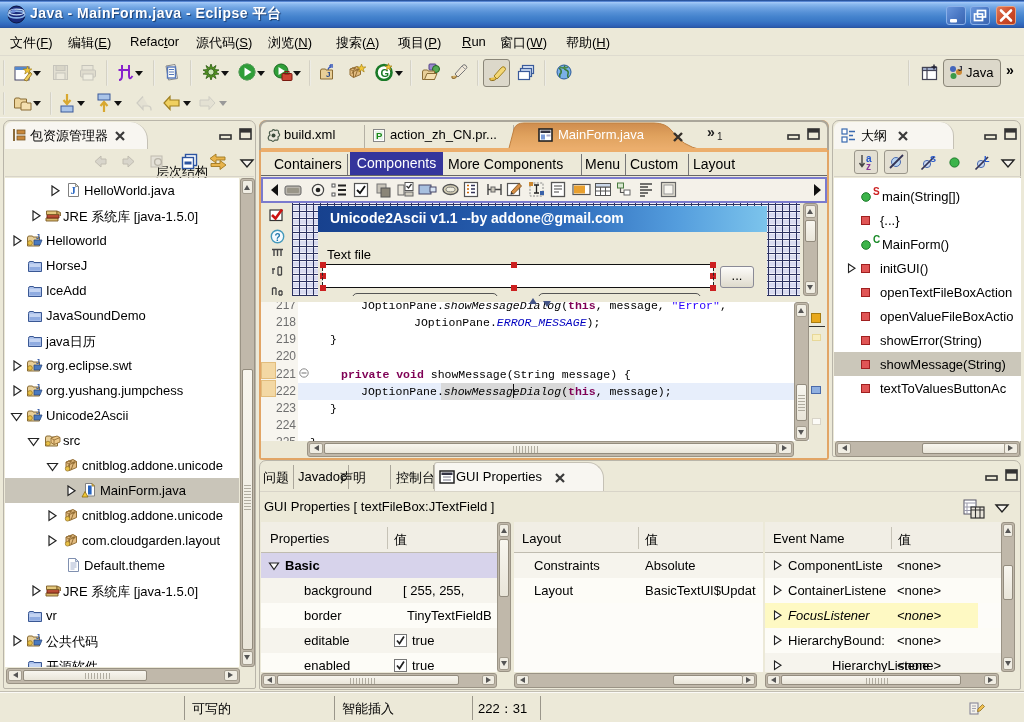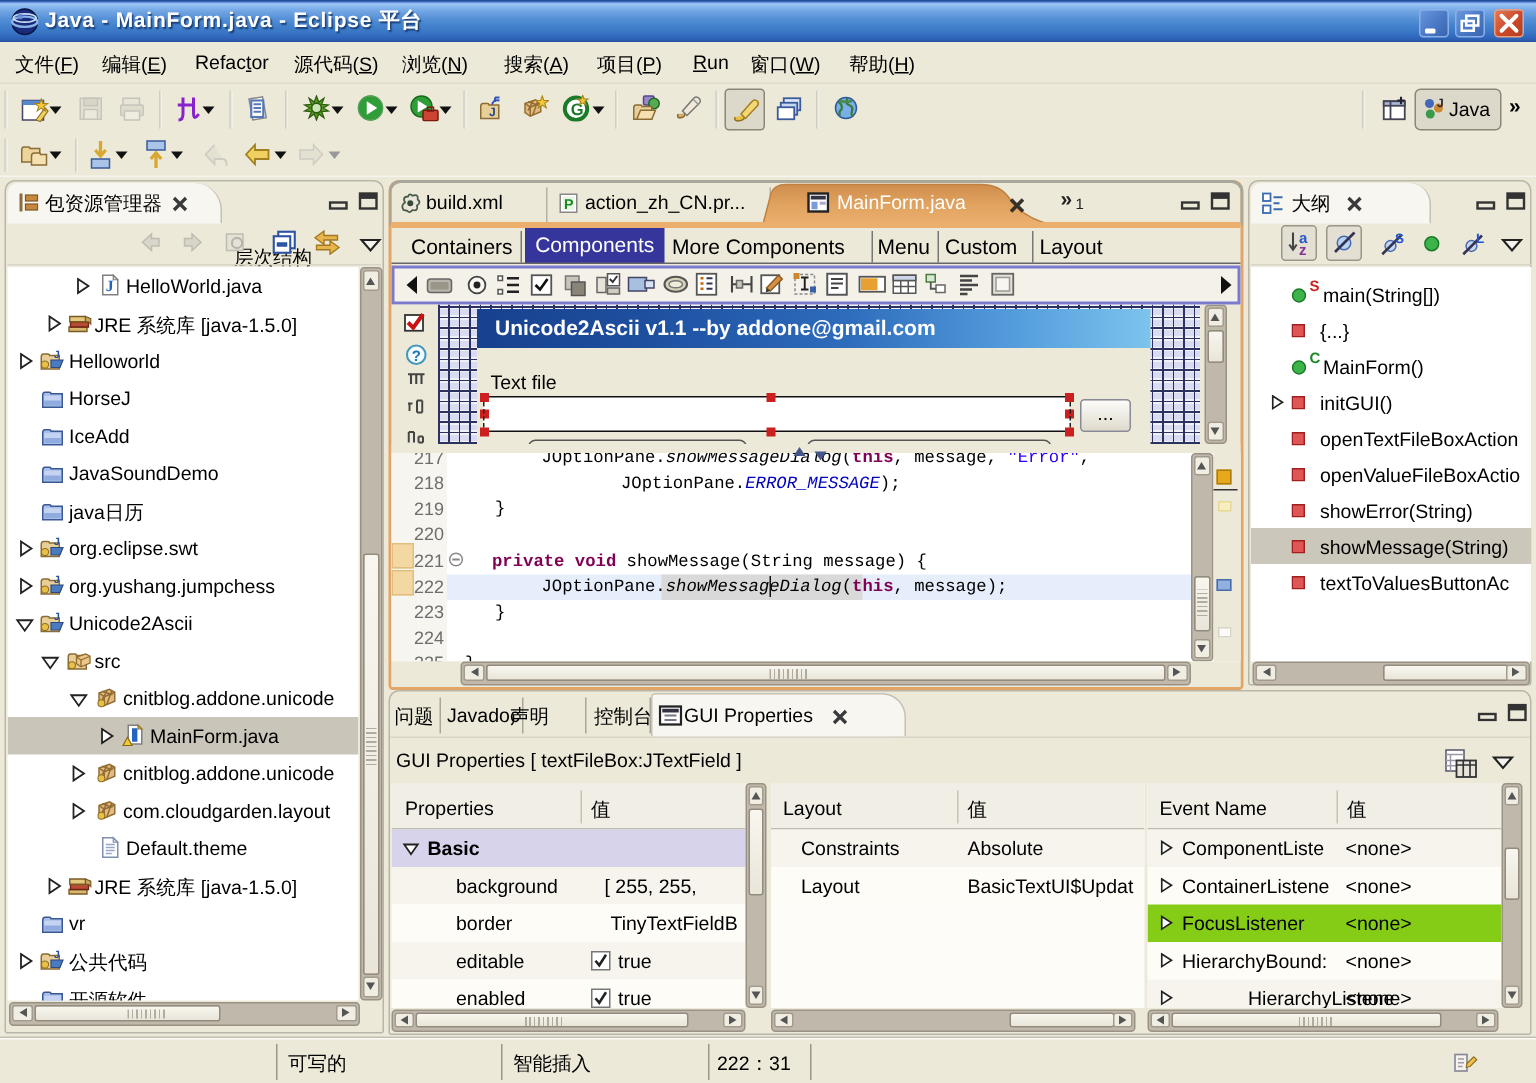--- a/index.html
+++ b/index.html
@@ -770,21 +770,21 @@
     <div class="abs" style="left:18px;top:-6px;width:19px;height:145px;background:#f7f5ef;"></div>
     <div class="abs" style="left:0px;top:60px;width:15px;height:17px;background:#f3d8a4;border:1px solid #e2bd7d;"></div>
     <div class="abs" style="left:0px;top:78px;width:15px;height:17px;background:#f3d8a4;border:1px solid #e2bd7d;"></div>
     <div class="abs" style="left:37px;top:80.8px;width:496px;height:17.2px;background:#e7eefb;"></div>
     <div class="abs" style="left:180px;top:80.8px;width:134px;height:17.2px;background:#d9d9d9;"></div>
     <div id="lines">
       <div class="cl" style="top:-5.2px"><span class="ln">217</span><span class="cd" style="left:100px">JOptionPane.<i>showMessageDialog</i>(<span class="kw">this</span>, message, <span class="str">"Error"</span>,</span></div>
       <div class="cl" style="top:12px"><span class="ln">218</span><span class="cd" style="left:153px">JOptionPane.<i class="sf">ERROR_MESSAGE</i>);</span></div>
       <div class="cl" style="top:29.2px"><span class="ln">219</span><span class="cd" style="left:69px">}</span></div>
       <div class="cl" style="top:46.4px"><span class="ln">220</span></div>
-      <div class="cl" style="top:63.6px"><span class="ln">221</span><span class="cd" style="left:67px"><span class="kw">private</span> <span class="kw">void</span> showMessage(String message) {</span></div>
+      <div class="cl" style="top:63.6px"><span class="ln">221</span><span class="cd" style="left:80px"><span class="kw">private</span> <span class="kw">void</span> showMessage(String message) {</span></div>
       <div class="cl" style="top:80.8px"><span class="ln">222</span><span class="cd" style="left:100px">JOptionPane.<i>showMessageDialog</i>(<span class="kw">this</span>, message);</span></div>
       <div class="cl" style="top:98px"><span class="ln">223</span><span class="cd" style="left:69px">}</span></div>
       <div class="cl" style="top:115.2px"><span class="ln">224</span></div>
       <div class="cl" style="top:132.4px"><span class="ln">225</span><span class="cd" style="left:49px">}</span></div>
     </div>
     <div class="abs" style="left:252px;top:82px;width:1.4px;height:14px;background:#111;"></div>
 
     <svg class="abs" style="left:38px;top:66px" width="10" height="10">
         <circle cx="5" cy="5" r="4.2" fill="#fff" stroke="#888"></circle>
         <path d="M2.5 5 L7.5 5" stroke="#888" stroke-width="1.2"></path>
@@ -1072,21 +1072,21 @@
           <span class="abs" style="left:23px;top:5px;">ComponentListe</span>
           <span class="abs" style="left:132px;top:5px;">&lt;none&gt;</span>
         </div>
       <div class="abs" style="left:0;top:56px;width:236px;height:25px;background:#fdfcf7;">
           <svg class="abs" style="left:7px;top:7px" width="11" height="11">
             <path d="M2.5 1 L9 5.2 L2.5 9.4 Z" fill="#fdfdfd" stroke="#222" stroke-width="1.1"></path>
           </svg>
           <span class="abs" style="left:23px;top:5px;">ContainerListene</span>
           <span class="abs" style="left:132px;top:5px;">&lt;none&gt;</span>
         </div>
-      <div class="abs" style="left:0;top:81px;width:236px;height:25px;background:#84cc16;">
+      <div class="abs" style="left:0;top:81px;width:213px;height:25px;background:#fef9c3;font-style:italic;">
           <svg class="abs" style="left:7px;top:7px" width="11" height="11">
             <path d="M2.5 1 L9 5.2 L2.5 9.4 Z" fill="#fdfdfd" stroke="#222" stroke-width="1.1"></path>
           </svg>
           <span class="abs" style="left:23px;top:5px;">FocusListener</span>
           <span class="abs" style="left:132px;top:5px;">&lt;none&gt;</span>
         </div>
       <div class="abs" style="left:0;top:106px;width:236px;height:25px;background:#fdfcf7;">
           <svg class="abs" style="left:7px;top:7px" width="11" height="11">
             <path d="M2.5 1 L9 5.2 L2.5 9.4 Z" fill="#fdfdfd" stroke="#222" stroke-width="1.1"></path>
           </svg>

